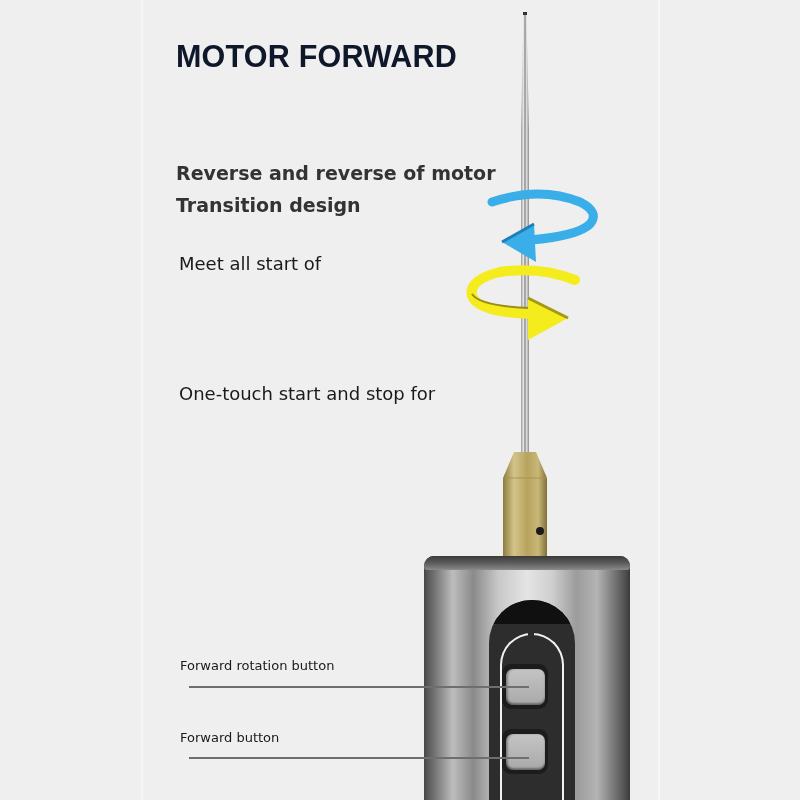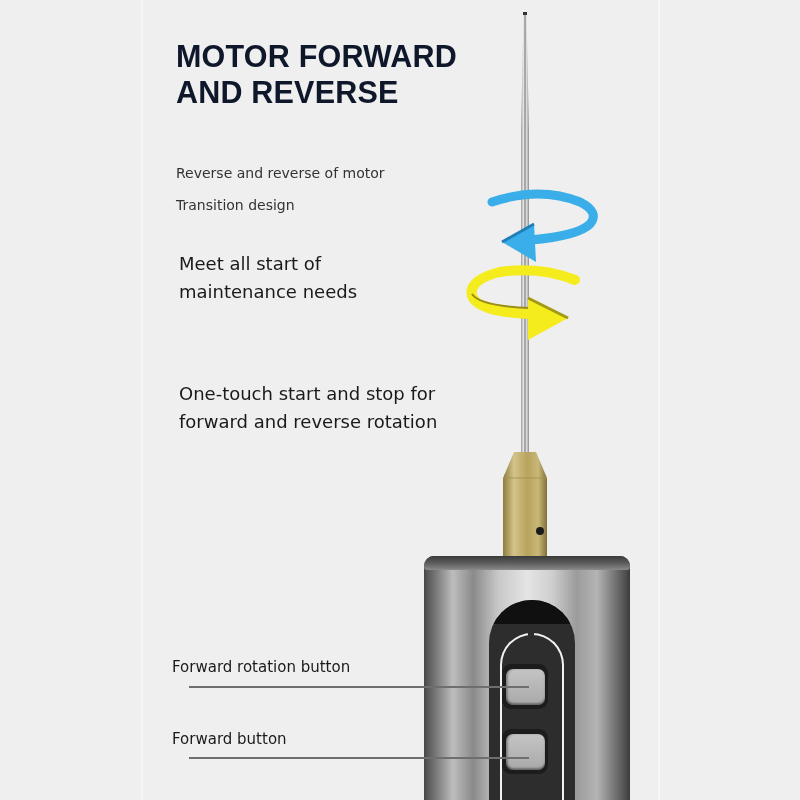--- a/index.html
+++ b/index.html
@@ -17,21 +17,21 @@
     .headline {
       position: absolute; left: 176px; top: 38px;
       font-family: "Liberation Sans", sans-serif;
       font-weight: bold; font-size: 30.5px; line-height: 36px;
       color: #0f172a; letter-spacing: 0.2px;
     }
     .headline div { white-space: nowrap; }
     .subtext {
       position: absolute; left: 176px; top: 157px;
       font-family: "DejaVu Sans", sans-serif;
-      font-weight: 400; font-size: 14px; line-height: 32px;
+      font-weight: 700; font-size: 19px; line-height: 32px;
       color: #333;
     }
     .feature {
       position: absolute; left: 179px;
       font-family: "DejaVu Sans", sans-serif;
       font-size: 18px; line-height: 28px; color: #1a1a1a;
     }
     .feature div { white-space: nowrap; }
     .feature-1 { top: 250px; }
     .feature-2 { top: 380px; }
@@ -81,58 +81,55 @@
     .btn::after {
       content: ""; position: absolute; left: 4px; top: 5px; width: 39px; height: 36px;
       border-radius: 7px;
       background: linear-gradient(180deg, #c4c4c4, #a9a9a9);
       box-shadow: inset 0 -2px 2px rgba(0,0,0,0.35), inset 2px 0 2px rgba(0,0,0,0.25);
     }
     .btn-forward { top: 664px; }
     .btn-reverse { top: 729px; }
 
     .callout {
-      position: absolute; left: 172px;
+      position: absolute; left: 180px;
       font-family: "DejaVu Sans", sans-serif;
-      font-size: 15px; color: #1a1a1a; white-space: nowrap;
+      font-size: 13px; color: #1a1a1a; white-space: nowrap;
     }
     .callout-forward { top: 658px; }
     .callout-reverse { top: 730px; }
     .leader {
       position: absolute; left: 189px; height: 2px; background: #6e6e6e;
     }
     .leader-forward { top: 686px; width: 340px; }
     .leader-reverse { top: 757px; width: 340px; }
 
     .arrows { position: absolute; left: 450px; top: 180px; width: 170px; height: 170px; }
   </style>
 </head>
 <body>
 
 <div class="guide-line" style="left:141px"></div>
 <div class="guide-line" style="left:658px"></div>
 
 <div class="headline">
   <div>MOTOR FORWARD</div>
-  <div>AND REVERSE</div>
 </div>
 
 <div class="subtext">
   <div>Reverse and reverse of motor</div>
   <div>Transition design</div>
 </div>
 
 <div class="feature feature-1">
   <div>Meet all start of</div>
-  <div>maintenance needs</div>
 </div>
 
 <div class="feature feature-2">
   <div>One-touch start and stop for</div>
-  <div>forward and reverse rotation</div>
 </div>
 
 <svg class="needle" viewBox="0 0 18 450">
   <defs>
     <linearGradient id="ng" x1="0" x2="1" y1="0" y2="0">
       <stop offset="0" stop-color="#9a9a9a"></stop>
       <stop offset="0.3" stop-color="#e8e8e8"></stop>
       <stop offset="0.5" stop-color="#8c8c8c"></stop>
       <stop offset="0.7" stop-color="#e0e0e0"></stop>
       <stop offset="1" stop-color="#8a8a8a"></stop>

